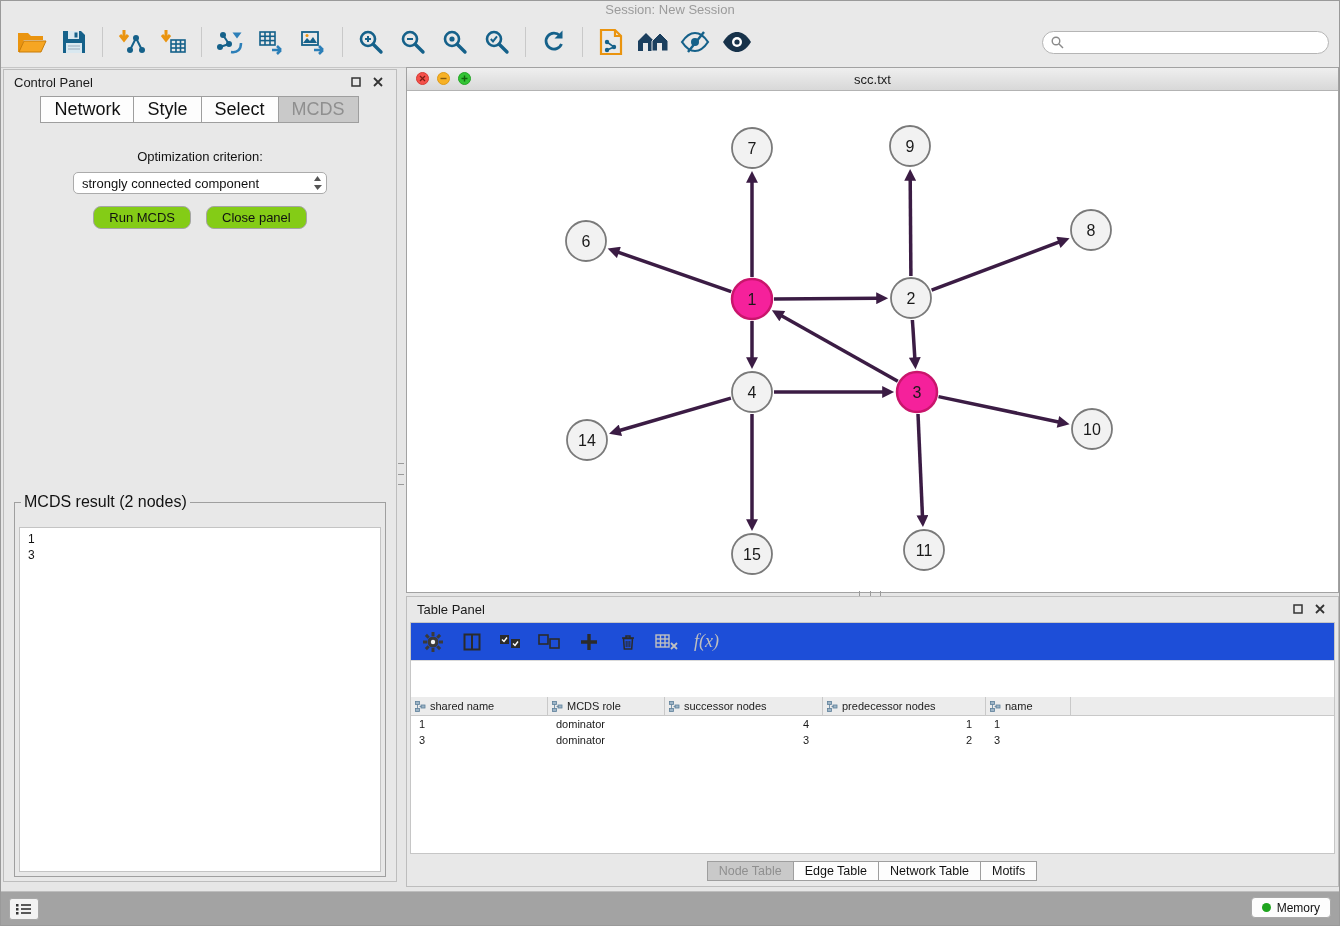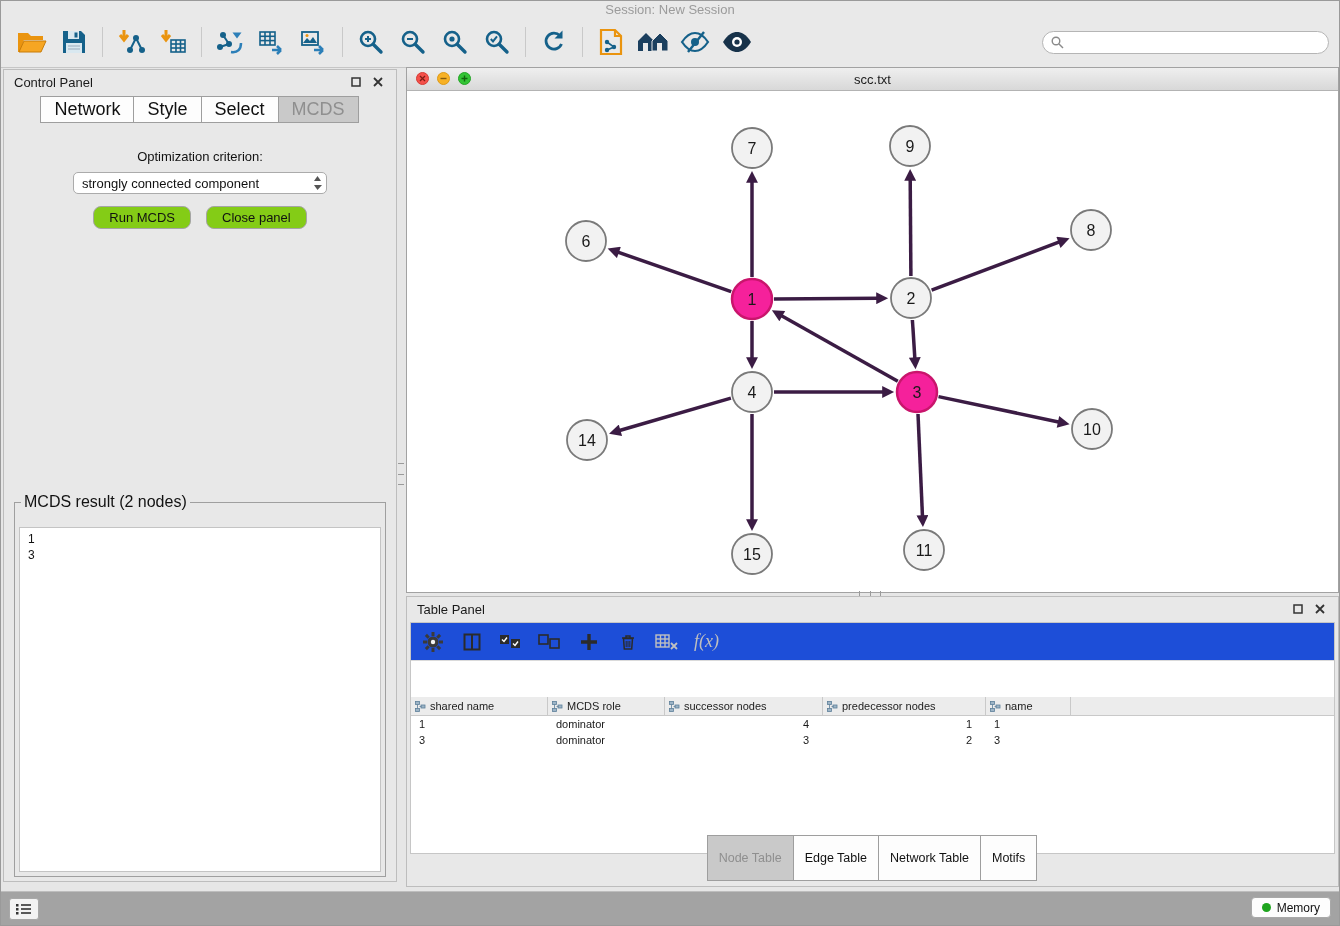--- a/index.html
+++ b/index.html
@@ -63,21 +63,21 @@
   .tp-tbtn{display:flex;align-items:center;justify-content:center;min-width:24px;height:26px;}
   .fx{font-family:"Liberation Serif",serif;font-style:italic;font-size:18px;color:#bfbfbf;}
   .grid-table{flex:1;overflow:hidden;font-size:11px;margin-top:36px;}
   .thead{display:flex;height:18px;background:#ececec;border-bottom:1px solid #c9c9c9;}
   .th{display:flex;align-items:center;gap:4px;padding:0 4px;border-right:1px solid #c9c9c9;box-sizing:border-box;color:#222;}
   .trow{display:flex;height:16px;align-items:center;color:#1a1a1a;}
   .td{padding:0 8px;box-sizing:border-box;}
   .c0{width:137px;} .c1{width:117px;} .c2{width:158px;} .c3{width:163px;} .c4{width:85px;}
   .num{text-align:right;padding-right:14px;}
   .tp-tabs{position:absolute;bottom:5px;left:0;right:0;display:flex;justify-content:center;}
-  .tp-tabs .tab{font-size:12.5px;padding:15px 11px;}
+  .tp-tabs .tab{font-size:12.5px;padding:2px 11px;}
 
   
   .statusbar{position:absolute;bottom:0;left:0;right:0;height:33px;background:#a3a3a3;border-top:1px solid #bdbdbd;}
   .sb-left{position:absolute;left:8px;top:6px;width:28px;height:20px;border:1px solid #a8a8a8;border-radius:3px;
            background:#f3f3f3;display:flex;align-items:center;justify-content:center;}
   .memory-btn{position:absolute;right:8px;top:5px;height:21px;border:1px solid #a8a8a8;border-radius:4px;background:#fdfdfd;
               display:flex;align-items:center;gap:6px;padding:0 10px;font-size:12px;color:#111;box-sizing:border-box;}
   .green-dot{width:9px;height:9px;border-radius:50%;background:#1fa51f;}
 
   .grip-v{position:absolute;left:397px;top:462px;width:6px;height:22px;display:flex;flex-direction:column;justify-content:space-between;}

